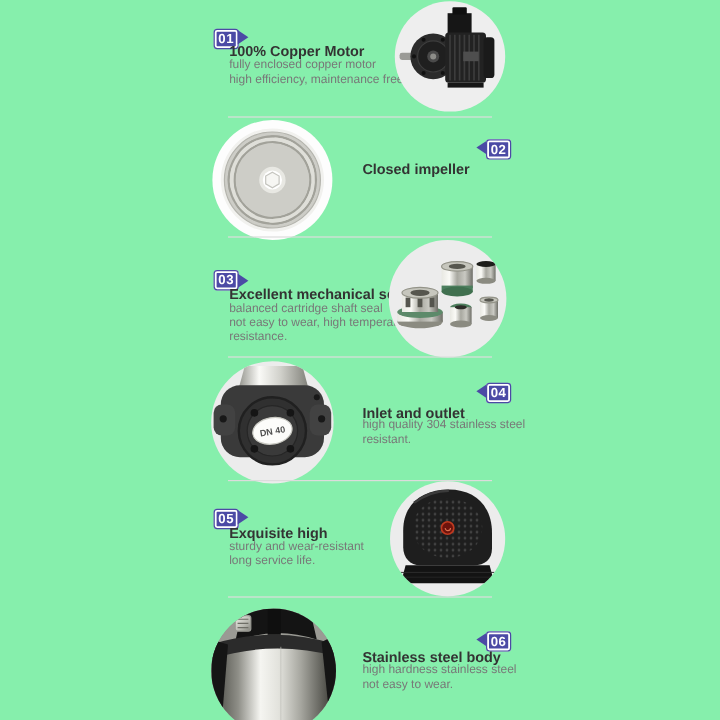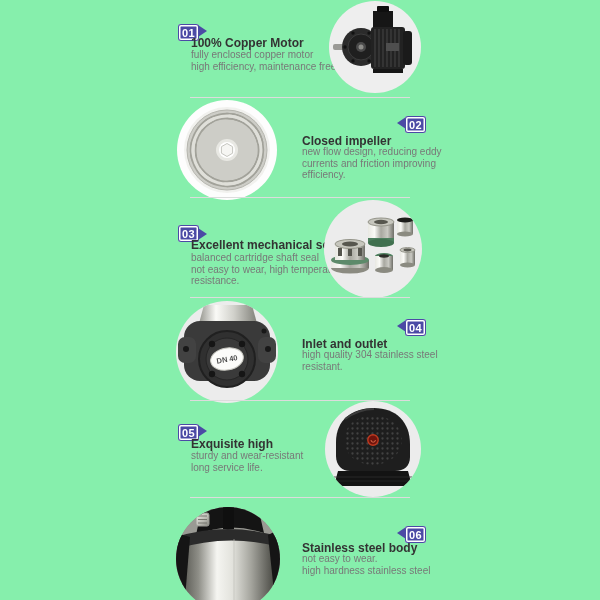--- a/index.html
+++ b/index.html
@@ -94,25 +94,20 @@
         <circle cx="50" cy="50" r="11" fill="#e8e8e3"></circle>
         <circle cx="50" cy="50" r="8" fill="#ffffff"></circle>
         <polygon points="50,43.5 55.6,46.7 55.6,53.2 50,56.5 44.4,53.2 44.4,46.7" fill="#f6f6f3" stroke="#c5c5bf"></polygon>
       </svg>
     </div>
     <div class="badge" style="left:397px;top:19px;">
       <span class="arrow-l"></span>
       <span class="badge-box">02</span>
     </div>
     <div class="f-title" style="left:302px;top:37px;">Closed impeller</div>
-    <div class="f-desc" style="left:302px;top:49px;">
-      <div>new flow design, reducing eddy</div>
-      <div>currents and friction improving</div>
-      <div>efficiency.</div>
-    </div>
   </div>
   <div class="divider" style="top:197px;"></div>
 
   <div class="band" style="top:197px;height:100px;">
     <div class="badge" style="left:178px;top:28px;align-items:center;">
       <span class="badge-box">03</span>
       <span class="arrow-r"></span>
     </div>
     <div class="f-title" style="left:191px;top:41px;">Excellent mechanical seal</div>
     <div class="f-desc" style="left:191px;top:55px;">
@@ -263,18 +258,18 @@
         <path d="M104,22 L92,28 L100,104 L104,104 Z" fill="#151515"></path>
         <path d="M58,32 L58,104" stroke="#bdbdb7" stroke-width="1" opacity=".6"></path>
       </svg>
     </div>
     <div class="badge" style="left:397px;top:29px;">
       <span class="arrow-l"></span>
       <span class="badge-box">06</span>
     </div>
     <div class="f-title" style="left:302px;top:44px;">Stainless steel body</div>
     <div class="f-desc" style="left:302px;top:56px;">
+      <div>high hardness stainless steel</div>
       <div>not easy to wear.</div>
-      <div>high hardness stainless steel</div>
     </div>
   </div>
 
 </div>
 
 </body></html>

